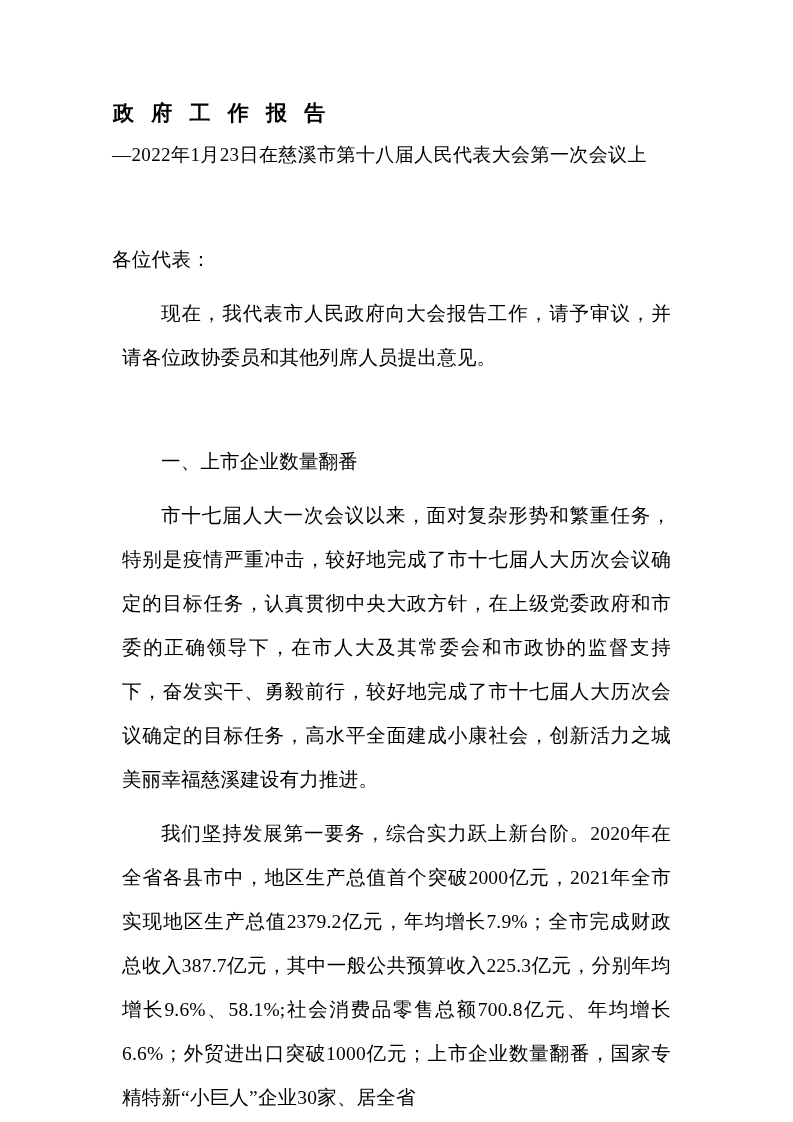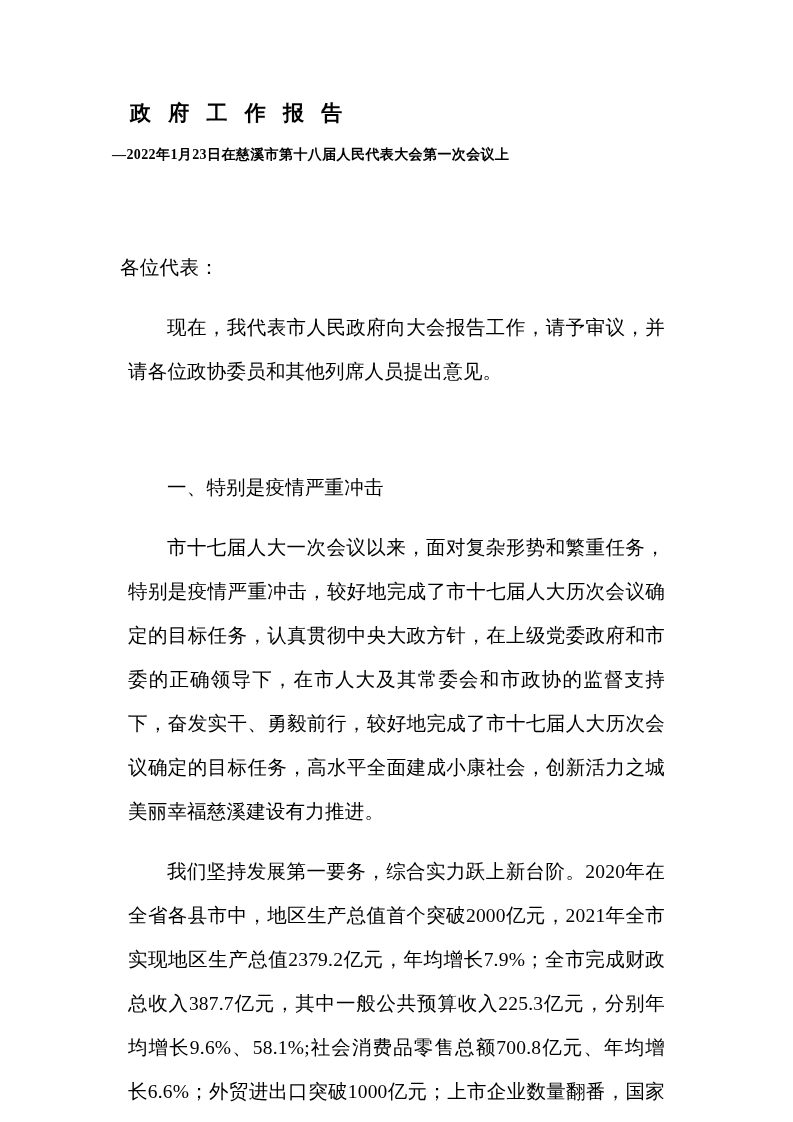--- a/index.html
+++ b/index.html
@@ -21,45 +21,45 @@
     box-sizing: border-box;
     padding: 95px 112px 60px 112px;
     background: #ffffff;
     overflow: hidden;
   }
   .doc-title {
     font-size: 21px;
     font-weight: bold;
     letter-spacing: 6px;
     line-height: 36px;
-    margin: 0 0 6px 18px;
+    margin: 0 0 6px 1px;
     text-align: left;
   }
   .doc-subtitle {
-    font-size: 14px;
-    font-weight: bold;
+    font-size: 19px;
+    font-weight: normal;
     line-height: 35px;
     margin: 0;
     text-align: justify;
     text-justify: inter-ideograph;
     letter-spacing: 0.4px;
   }
   .spacer-block {
     height: 66px;
   }
   .salutation {
     font-size: 19.5px;
     line-height: 44px;
-    margin: 8px;
+    margin: 0;
     letter-spacing: 0.3px;
   }
   .body-para {
     font-size: 19.5px;
     line-height: 44px;
-    margin: 16px;
+    margin: 10px;
     text-align: justify;
     text-justify: inter-ideograph;
     text-indent: 2em;
     letter-spacing: 0.2px;
   }
   .gap-section {
     height: 40px;
   }
 </style>
 </head>
@@ -72,19 +72,19 @@
   <h2 class="doc-subtitle">—2022年1月23日在慈溪市第十八届人民代表大会第一次会议上</h2>
 
   <div class="spacer-block"></div>
 
   <p class="salutation">各位代表：</p>
 
   <p class="body-para">现在，我代表市人民政府向大会报告工作，请予审议，并请各位政协委员和其他列席人员提出意见。</p>
 
   <div class="gap-section"></div>
 
-  <p class="body-para">一、特别是疫情严重冲击</p>
+  <p class="body-para">一、上市企业数量翻番</p>
 
   <p class="body-para">市十七届人大一次会议以来，面对复杂形势和繁重任务，特别是疫情严重冲击，较好地完成了市十七届人大历次会议确定的目标任务，认真贯彻中央大政方针，在上级党委政府和市委的正确领导下，在市人大及其常委会和市政协的监督支持下，奋发实干、勇毅前行，较好地完成了市十七届人大历次会议确定的目标任务，高水平全面建成小康社会，创新活力之城美丽幸福慈溪建设有力推进。</p>
 
   <p class="body-para">我们坚持发展第一要务，综合实力跃上新台阶。2020年在全省各县市中，地区生产总值首个突破2000亿元，2021年全市实现地区生产总值2379.2亿元，年均增长7.9%；全市完成财政总收入387.7亿元，其中一般公共预算收入225.3亿元，分别年均增长9.6%、58.1%;社会消费品零售总额700.8亿元、年均增长6.6%；外贸进出口突破1000亿元；上市企业数量翻番，国家专精特新“小巨人”企业30家、居全省</p>
 
 </div>
 
 </body></html>

